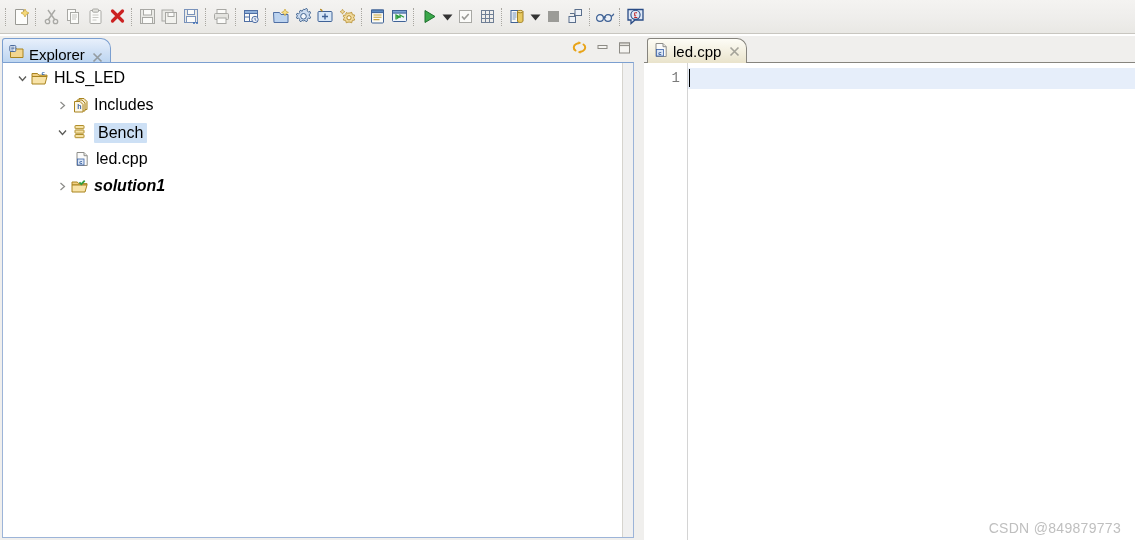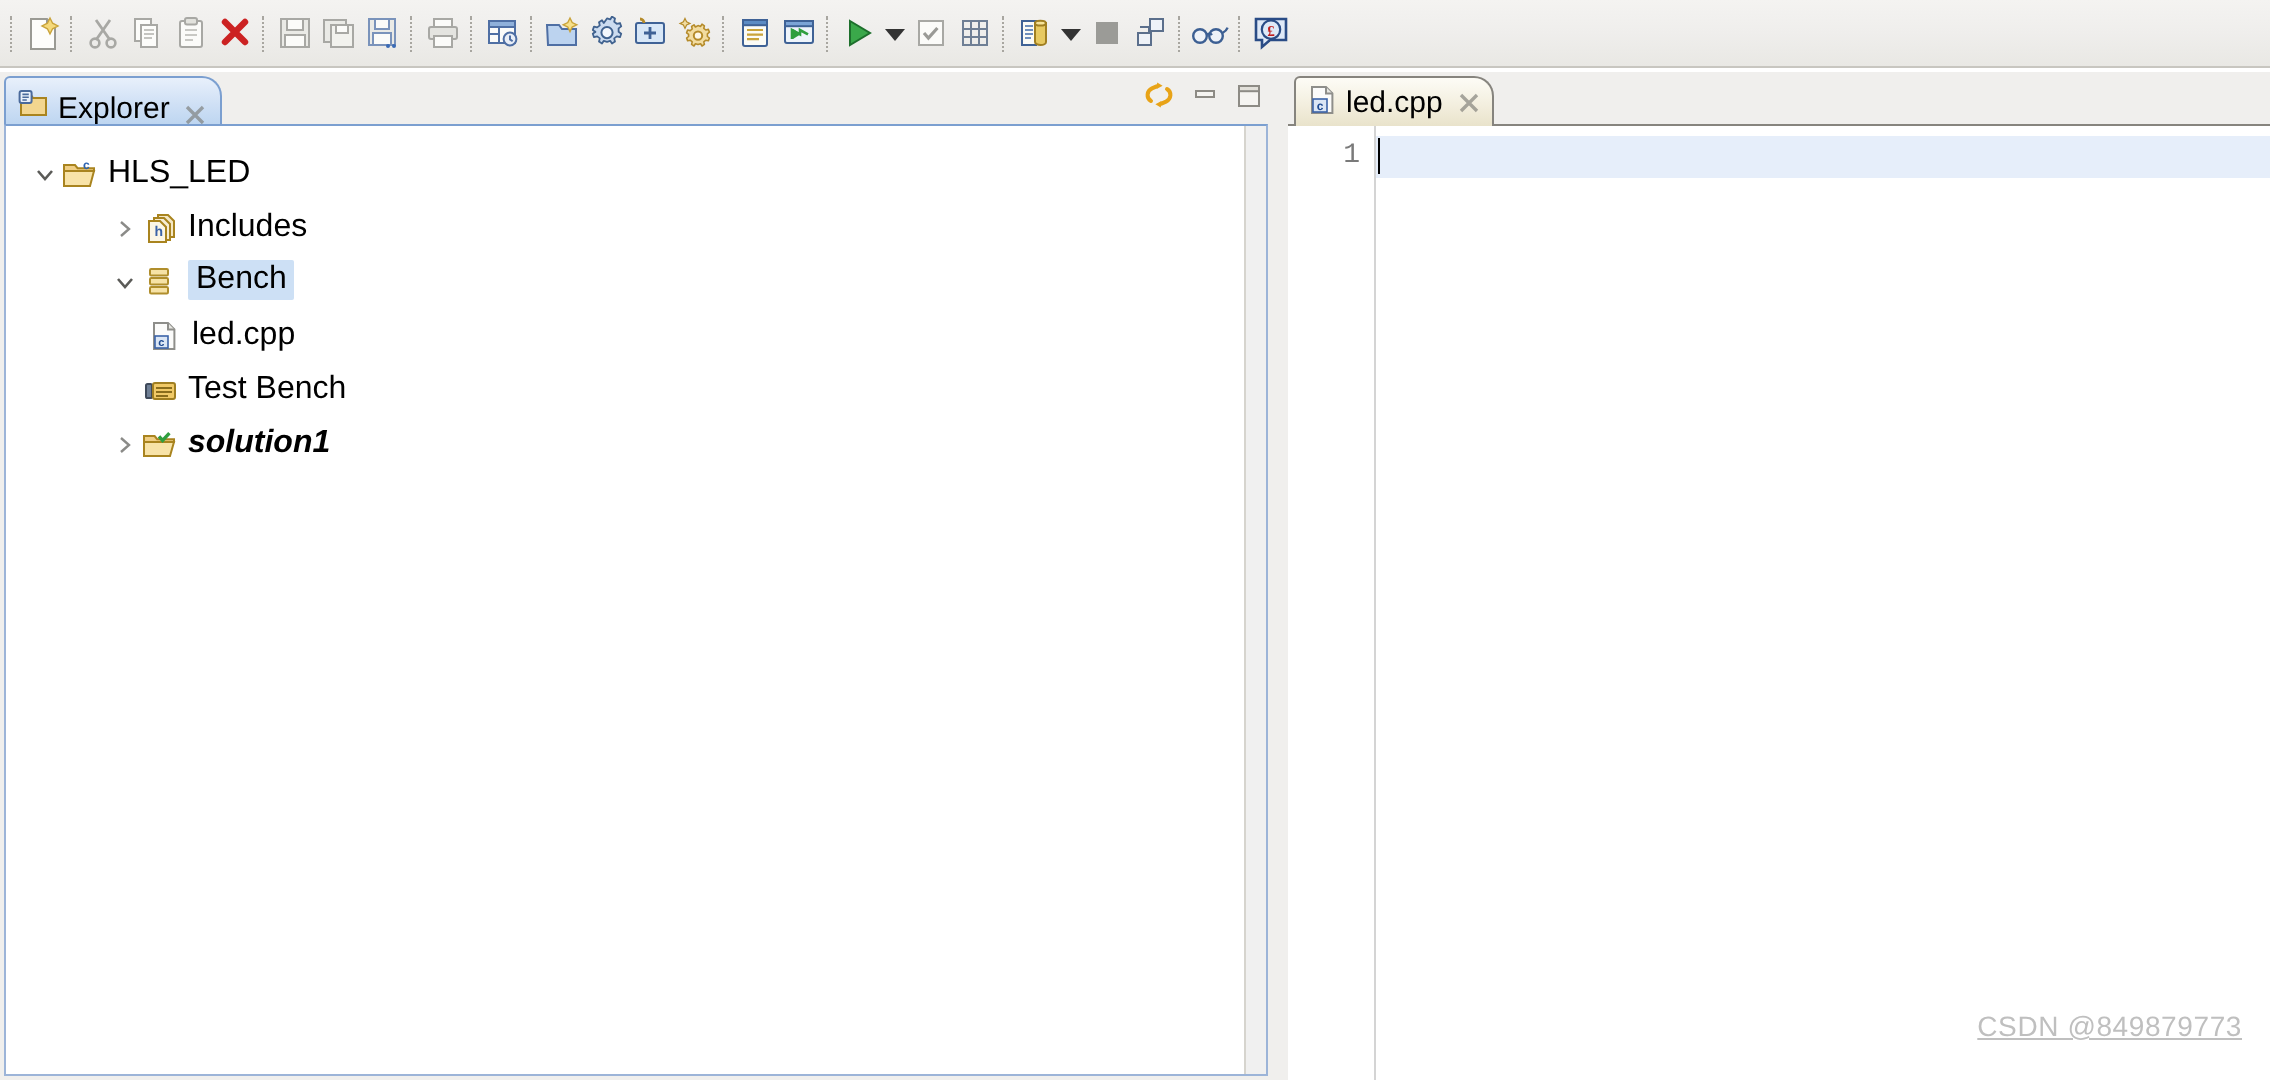--- a/index.html
+++ b/index.html
@@ -129,21 +129,21 @@
   #explorer-sash {
     position: absolute;
     left: 638px; top: 36px;
     width: 6px; height: 504px;
     background: #f0efed;
   }
 
   .tree-row {
     height: 27px;
     display: flex;
-    align-items: flex-end;
+    align-items: flex-start;
     padding-left: 10px;
     white-space: nowrap;
   }
   .tw {
     width: 18px; height: 18px;
     display: flex; align-items: center; justify-content: center;
     flex: 0 0 auto;
     color: #5a5a5a;
   }
   .tw.empty { visibility: hidden; }
@@ -238,26 +238,25 @@
     background: #e6eefa;
   }
   #editor-caret {
     position: absolute;
     left: 1px; top: 6px;
     width: 1px; height: 18px;
     background: #000;
   }
   #watermark {
     position: absolute;
-    right: 14px; bottom: 19px;
+    right: 14px; bottom: 4px;
     font-size: 14px;
     color: #bfbfbf;
     font-family: "Liberation Sans", sans-serif;
     letter-spacing: .3px;
-    text-decoration: underline;
   }
 </style>
 </head>
 <body>
 
 <div id="toolbar">
 
   <div class="tb-sep"></div>
 
   <div class="tb-group">
@@ -585,31 +584,20 @@
           <svg width="15" height="16" viewBox="0 0 15 16">
             <path d="M2 1.5h7l3.2 3.2v9.8H2z" fill="#fbfbfa" stroke="#8e8e8a"></path>
             <path d="M9 1.5v3.2h3.2" fill="#e7e7e2" stroke="#8e8e8a"></path>
             <rect x="2.5" y="8" width="6.5" height="6" fill="#dbe6f5" stroke="#3b63a8" stroke-width=".8"></rect>
             <text x="5.7" y="13" font-size="5.5" font-family="Liberation Sans, sans-serif" font-weight="bold" fill="#1f4b92" text-anchor="middle">c</text>
           </svg>
         </span>
         <span class="tree-label">led.cpp</span>
       </div>
 
-      <div class="tree-row indent-2">
-        <span class="tw empty"></span>
-        <span class="tree-icon">
-          <svg width="17" height="15" viewBox="0 0 17 15">
-            <rect x="1" y="4" width="3" height="7" rx=".8" fill="#6f7f95" stroke="#3f4a5b"></rect>
-            <rect x="4.5" y="3.5" width="11" height="8" rx="1" fill="#f0c967" stroke="#a07f22"></rect>
-            <path d="M6 6h8M6 8h8M6 10h6" stroke="#8a6d1c" stroke-width=".9"></path>
-          </svg>
-        </span>
-        <span class="tree-label">Test Bench</span>
-      </div>
 
       <div class="tree-row indent-2">
         <span class="tw">
           <svg width="11" height="11" viewBox="0 0 11 11">
               <path d="M3.5 2l4 3.5-4 3.5" fill="none" stroke="#8b8b88" stroke-width="1.2"></path>
             </svg>
         </span>
         <span class="tree-icon">
           <svg width="18" height="16" viewBox="0 0 18 16">
             <path d="M1 4h5.3l1.3 1.6H16v1.4H1z" fill="#f0ce84" stroke="#a9841f"></path>

